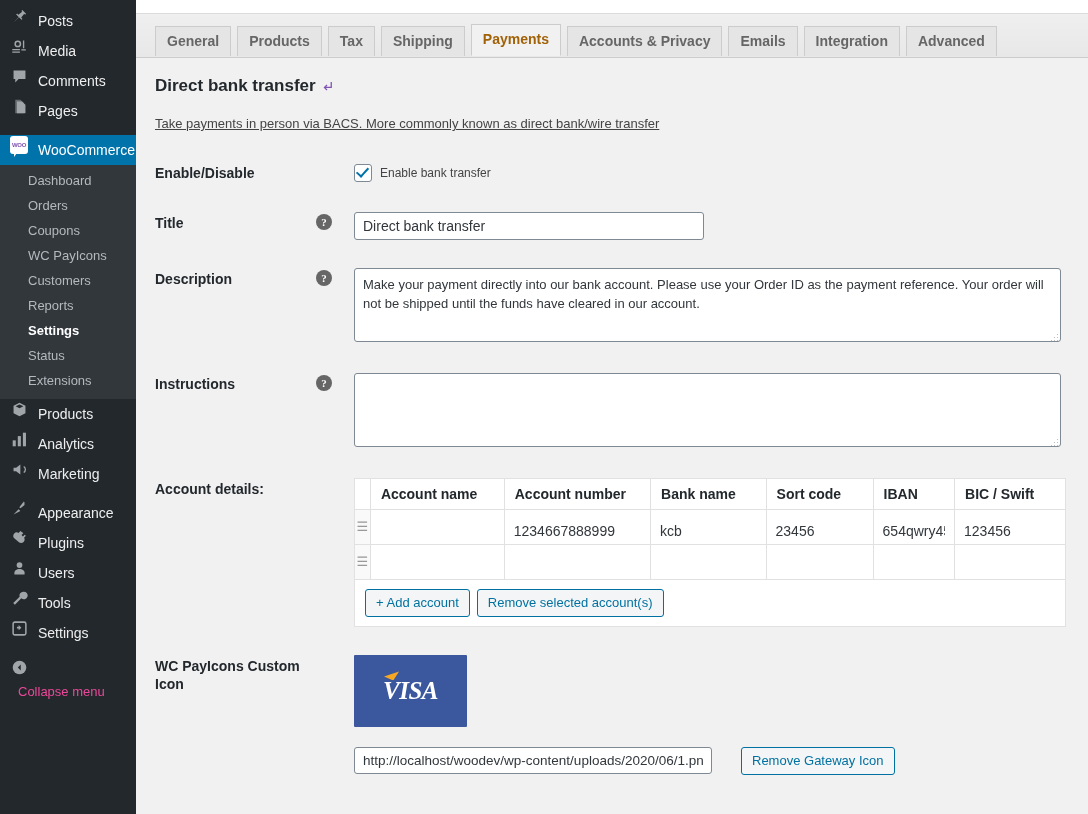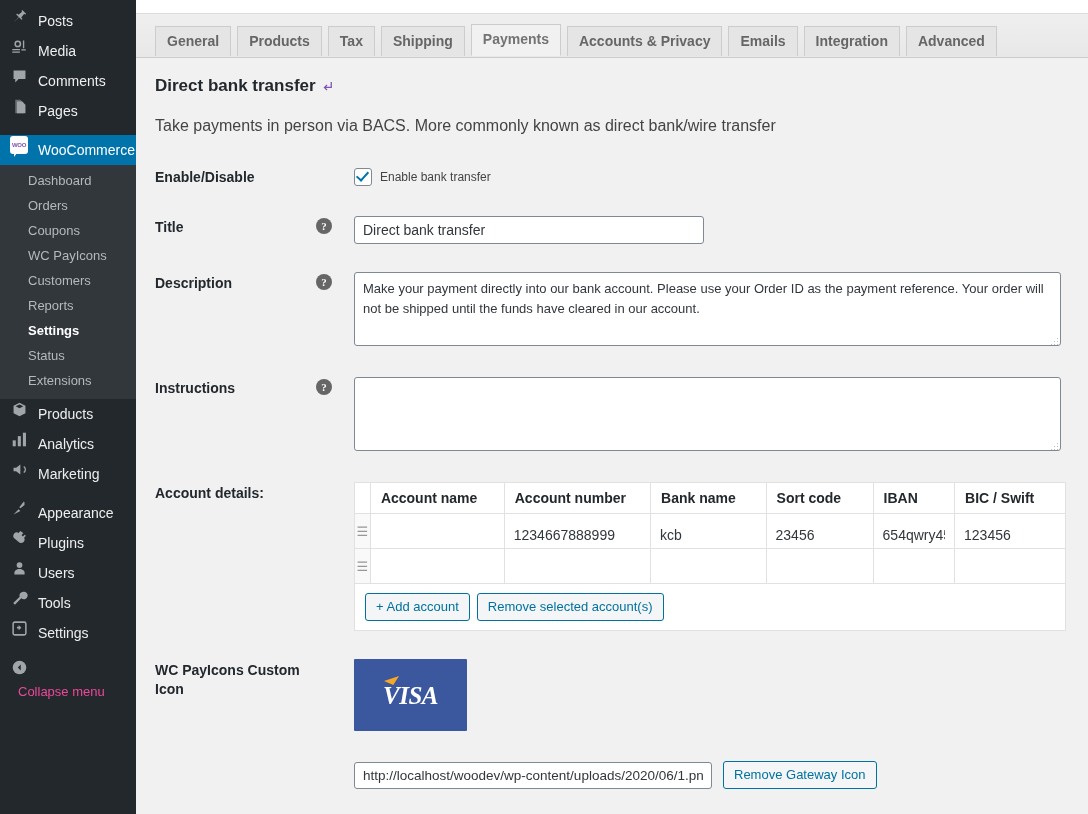--- a/index.html
+++ b/index.html
@@ -145,21 +145,21 @@
     background: #e5e5e5;
     color: #666;
     border: 1px solid #ccc;
     border-bottom: none;
     text-decoration: none;
     white-space: nowrap;
     cursor: pointer;
   }
   .nav-tab-active {
     background: #f1f1f1;
-    color: #737373;
+    color: #a16207;
     border-bottom: 1px solid #f1f1f1;
     padding-bottom: 8px;
   }
 
   .content {
     padding: 0 12px 0 19px;
     background: #f1f1f1;
     height: 757px;
     box-sizing: border-box;
   }
@@ -176,24 +176,25 @@
     gap: 7px;
   }
   .backlink {
     color: #7f54b3;
     font-size: 11px;
     text-decoration: none;
     display: inline-block;
     transform: translateY(2px);
   }
   p.section-desc {
-    font-size: 16px;
+    font-size: 13px;
     color: #444;
     margin: 17px 0 0 0;
     line-height: 1.5;
+    text-decoration: underline;
   }
 
   table.form-table {
     border-collapse: collapse;
     width: 100%;
     margin-top: 14px;
   }
   table.form-table th {
     text-align: left;
     vertical-align: top;
@@ -380,23 +381,23 @@
     position: absolute;
     left: 1px;
     top: -7px;
     width: 15px;
     height: 9px;
     background: #f7a823;
     clip-path: polygon(0 55%, 100% 0, 62% 100%);
   }
   .icon-url-row {
     display: flex;
-    align-items: flex-end;
-    gap: 11px;
-    margin-top: 30px;
+    align-items: center;
+    gap: 29px;
+    margin-top: 20px;
   }
   .icon-url-input {
     width: 358px;
     padding: 5px 8px;
     font-size: 13.5px;
     border: 1px solid #7e8993;
     border-radius: 3px;
     background: #fff;
     color: #32373c;
     font-family: "Liberation Sans", sans-serif;

